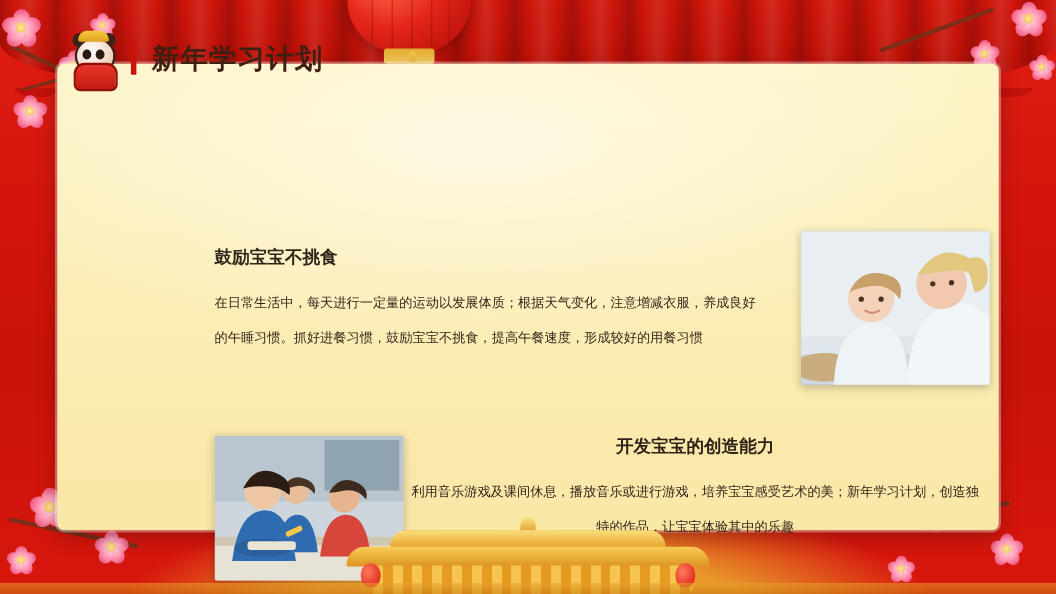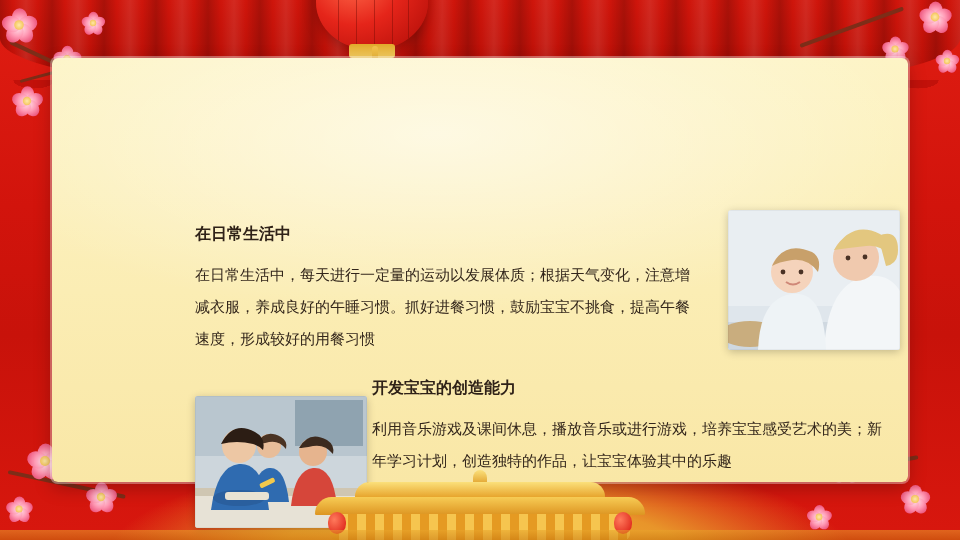--- a/index.html
+++ b/index.html
@@ -111,24 +111,24 @@
   }
   .title-bar{width:5px;height:30px;background:#c8120a;margin-right:14px;border-radius:1px;}
   .title-text{
     font-size:25px;font-weight:bold;color:#3f1f12;letter-spacing:1px;
     font-family:"DejaVu Sans","Liberation Sans",sans-serif;
   }
 
   
   .block{position:absolute;}
   .b-head{font-size:16px;font-weight:bold;color:#2f2218;margin-bottom:14px;}
-  .b-body{font-size:15px;color:#33261b;line-height:32px;}
+  .b-body{font-size:12px;color:#33261b;line-height:32px;}
 
   #block1{left:143px;top:166px;width:500px;}
-  #block2{left:320px;top:320px;width:520px;text-align:left;}
+  #block2{left:320px;top:338px;width:520px;text-align:center;}
 
   .photo{
     position:absolute;border-radius:3px;overflow:hidden;
     box-shadow:0 2px 8px rgba(0,0,0,.22);
   }
   #photo1{left:676px;top:152px;width:172px;height:140px;}
   #photo2{left:143px;top:338px;width:172px;height:132px;}
 
   
   .roof{
@@ -300,21 +300,21 @@
         <span style="transform:rotate(216deg)"></span>
       <span style="transform:rotate(288deg)"></span>
         <i></i>
     </div>
   </div>
 
   <div class="panel">
     <div class="panel-sheen"></div>
 
     <div class="block" id="block1">
-      <div class="b-head">在日常生活中</div>
+      <div class="b-head">鼓励宝宝不挑食</div>
       <div class="b-body">在日常生活中，每天进行一定量的运动以发展体质；根据天气变化，注意增减衣服，养成良好的午睡习惯。抓好进餐习惯，鼓励宝宝不挑食，提高午餐速度，形成较好的用餐习惯</div>
     </div>
 
     <div class="photo" id="photo1">
       <svg width="172" height="140" viewBox="0 0 172 140">
         <rect width="172" height="140" fill="#e9eef2"></rect>
         <rect y="96" width="172" height="44" fill="#dfe6ec"></rect>
         <rect x="0" y="112" width="172" height="28" fill="#cfd8e0"></rect>
         <ellipse cx="150" cy="120" rx="34" ry="14" fill="#f0c96b"></ellipse>
         <ellipse cx="22" cy="124" rx="30" ry="13" fill="#c9ad7e"></ellipse>
@@ -358,20 +358,33 @@
         <path d="M26 48 q12 -24 34 -12 q11 6 8 18 q-4 -4 -10 -6 q-16 -4 -32 0z" fill="#2c1d14"></path>
         <path d="M16 114 q6 -44 28 -46 q24 -2 30 46z" fill="#2f6bb0"></path>
         <ellipse cx="44" cy="102" rx="26" ry="8" fill="#2a5f9e"></ellipse>
         <rect x="30" y="96" width="44" height="8" rx="3" fill="#e9e3d3"></rect>
         <rect x="64" y="88" width="16" height="5" rx="2" fill="#f2c94c" transform="rotate(-25 64 88)"></rect>
         <rect x="0" y="0" width="172" height="132" fill="none" stroke="rgba(0,0,0,.08)"></rect>
       </svg>
     </div>
   </div>
 
+  <div class="title-row">
+    <div class="mascot">
+      <div class="ear l"></div>
+      <div class="ear r"></div>
+      <div class="head"></div>
+      <div class="hat"></div>
+      <div class="eye l"></div>
+      <div class="eye r"></div>
+      <div class="body"></div>
+    </div>
+    <div class="title-bar"></div>
+    <div class="title-text">新年学习计划</div>
+  </div>
 
   <div class="roof">
     <div class="knob"></div>
     <div class="tier t1"></div>
     <div class="tier t2"></div>
     <div class="tier t3"></div>
     <div class="lant-sm" style="left:18px"></div>
     <div class="lant-sm" style="right:18px"></div>
   </div>
 

